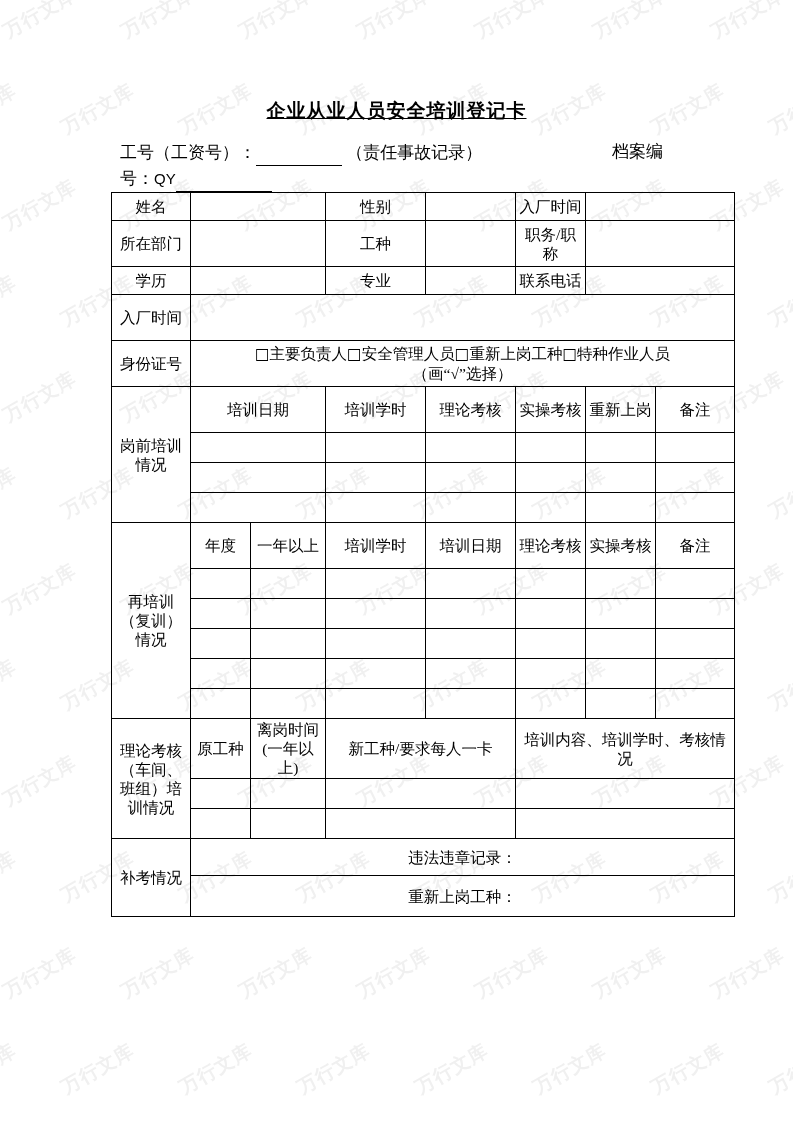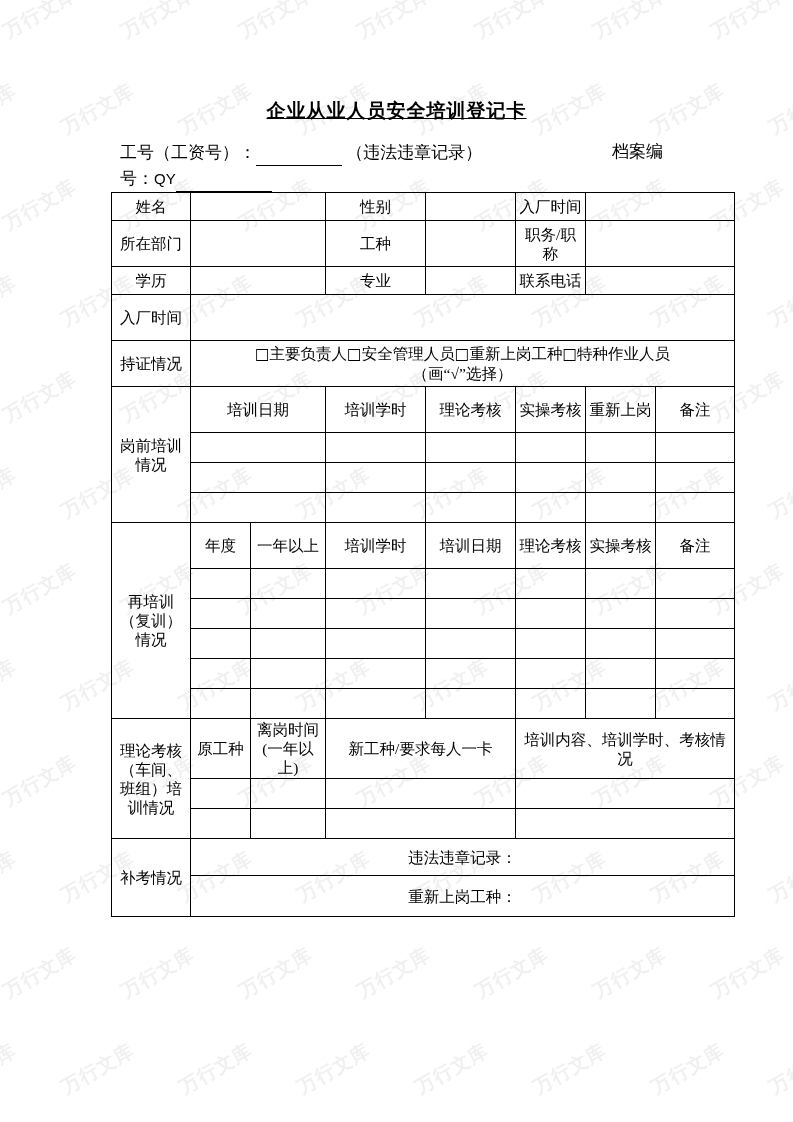--- a/index.html
+++ b/index.html
@@ -213,21 +213,21 @@
       <div class="wm" style="left: 648px; top: 1056px;">万行文库</div>
       <div class="wm" style="left: 766px; top: 1056px;">万行文库</div>
     </div>
 
   <div class="content">
 
     <div class="doc-title">企业从业人员安全培训登记卡</div>
 
     <div class="header-line l1">
       <span>工号（工资号）：</span><span class="blank-ul b-long"></span>
-      <span>（违法违章记录）</span>
+      <span>（责任事故记录）</span>
     </div>
 
     <div class="archive-label">档案编</div>
 
     <div class="header-line l2">
       <span>号：</span><span class="qy-code">QY</span><span class="blank-ul b-mid"></span>
     </div>
 
     <table class="form">
       <colgroup>
@@ -269,21 +269,21 @@
           <td class="lbl">联系电话</td>
           <td colspan="2" class="empty"></td>
         </tr>
 
         <tr class="r-h2">
           <td class="lbl">入厂时间</td>
           <td colspan="8" class="empty"></td>
         </tr>
 
         <tr class="r-h2">
-          <td class="lbl">持证情况</td>
+          <td class="lbl">身份证号</td>
           <td colspan="8" class="cb-cell">
             <span><span class="cb">□</span><span>主要负责人</span><span class="cb">□</span><span>安全管理人员</span><span class="cb">□</span><span>重新上岗工种</span><span class="cb">□</span><span>特种作业人员</span></span>
             <span class="check-note">（画“√”选择）</span>
           </td>
         </tr>
 
         <tr class="r-h2">
           <td class="lbl" rowspan="4">岗前培训情况</td>
           <td colspan="2">培训日期</td>
           <td>培训学时</td>

